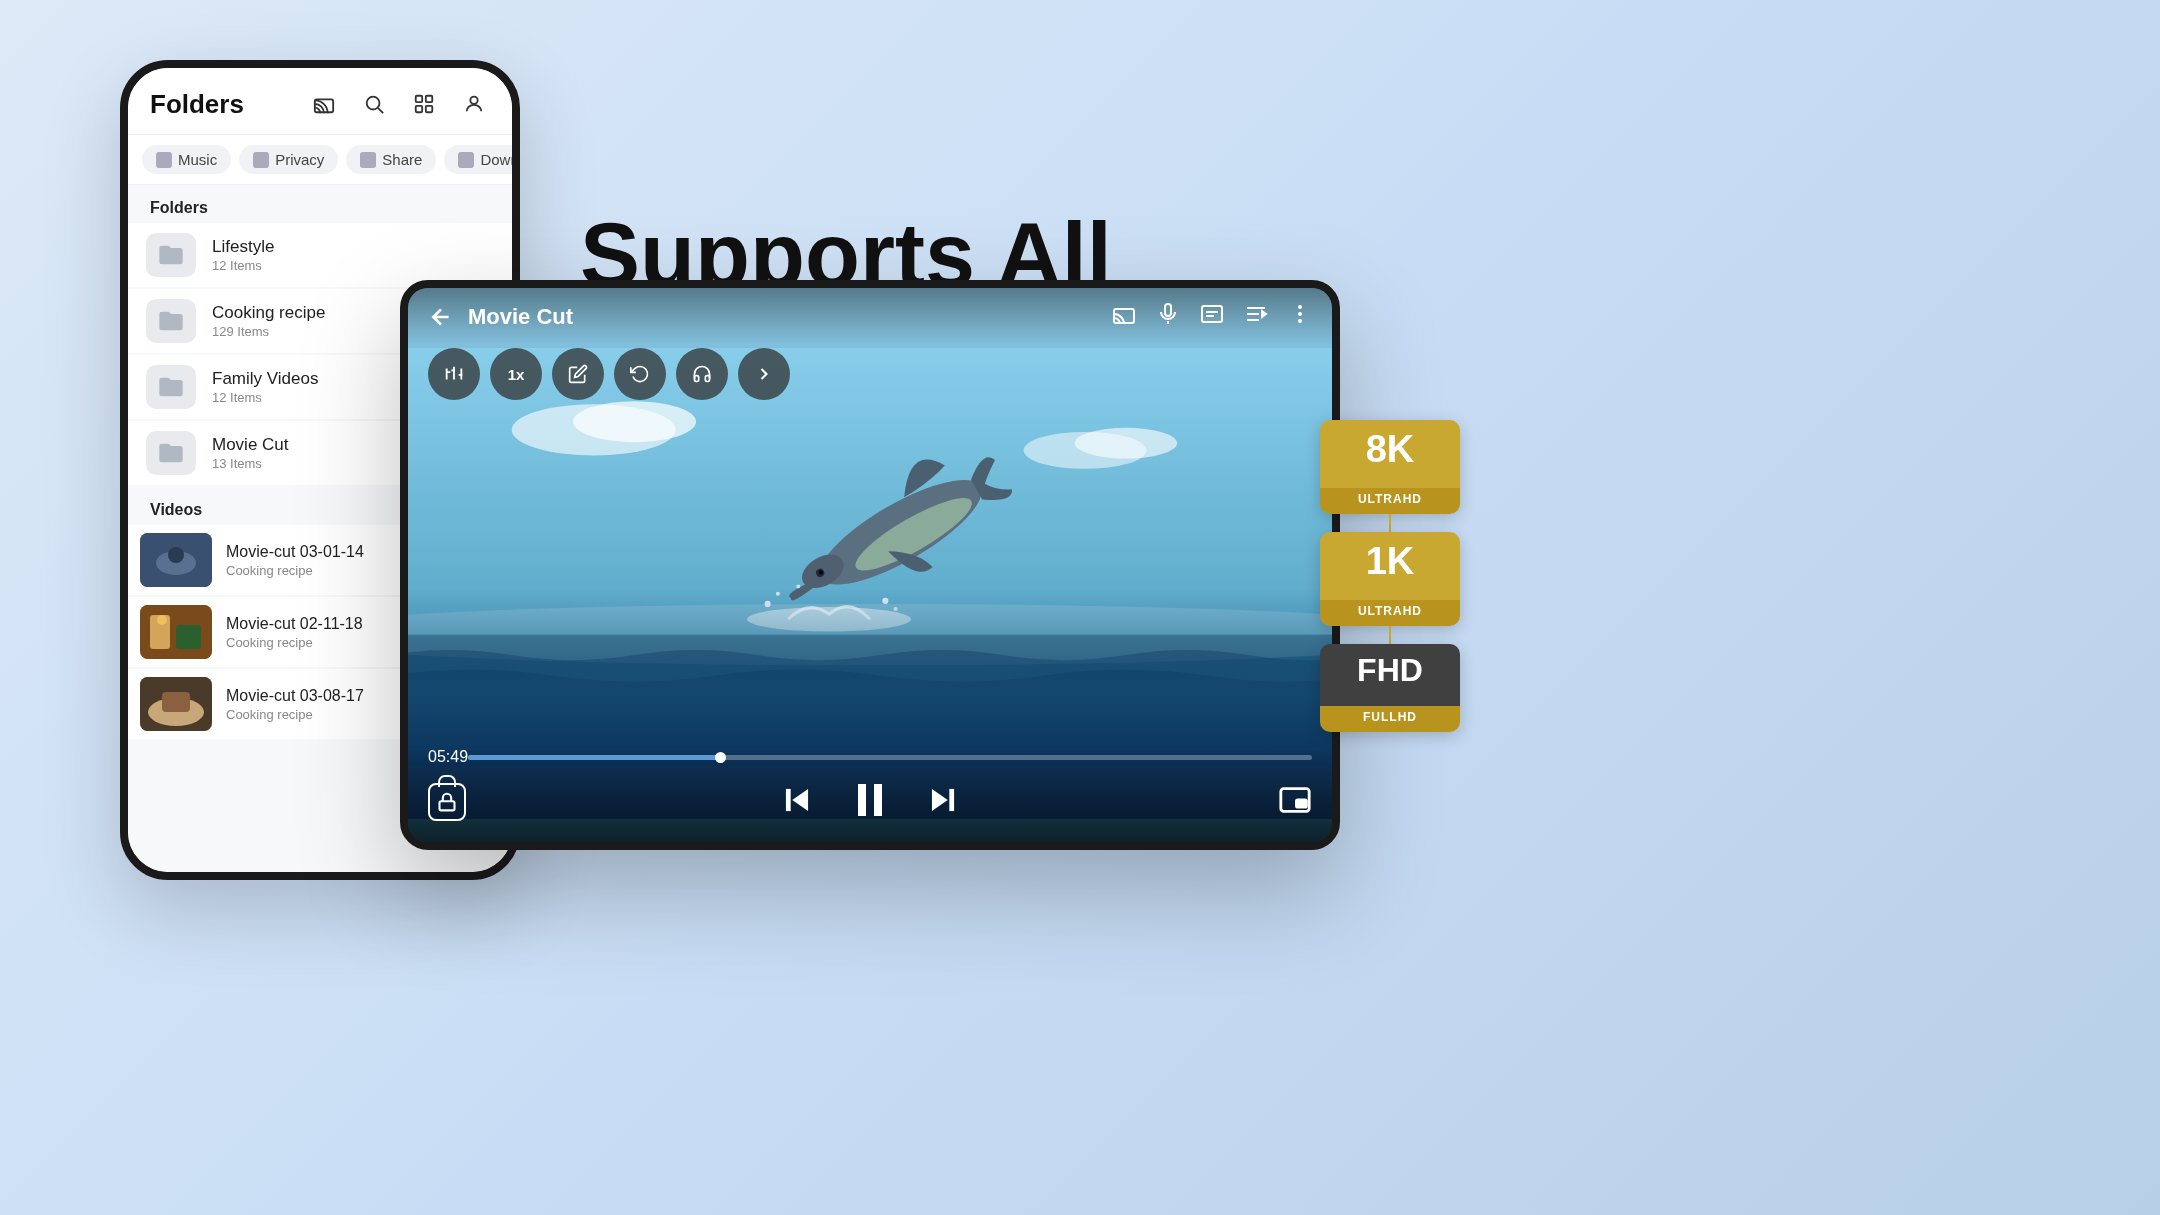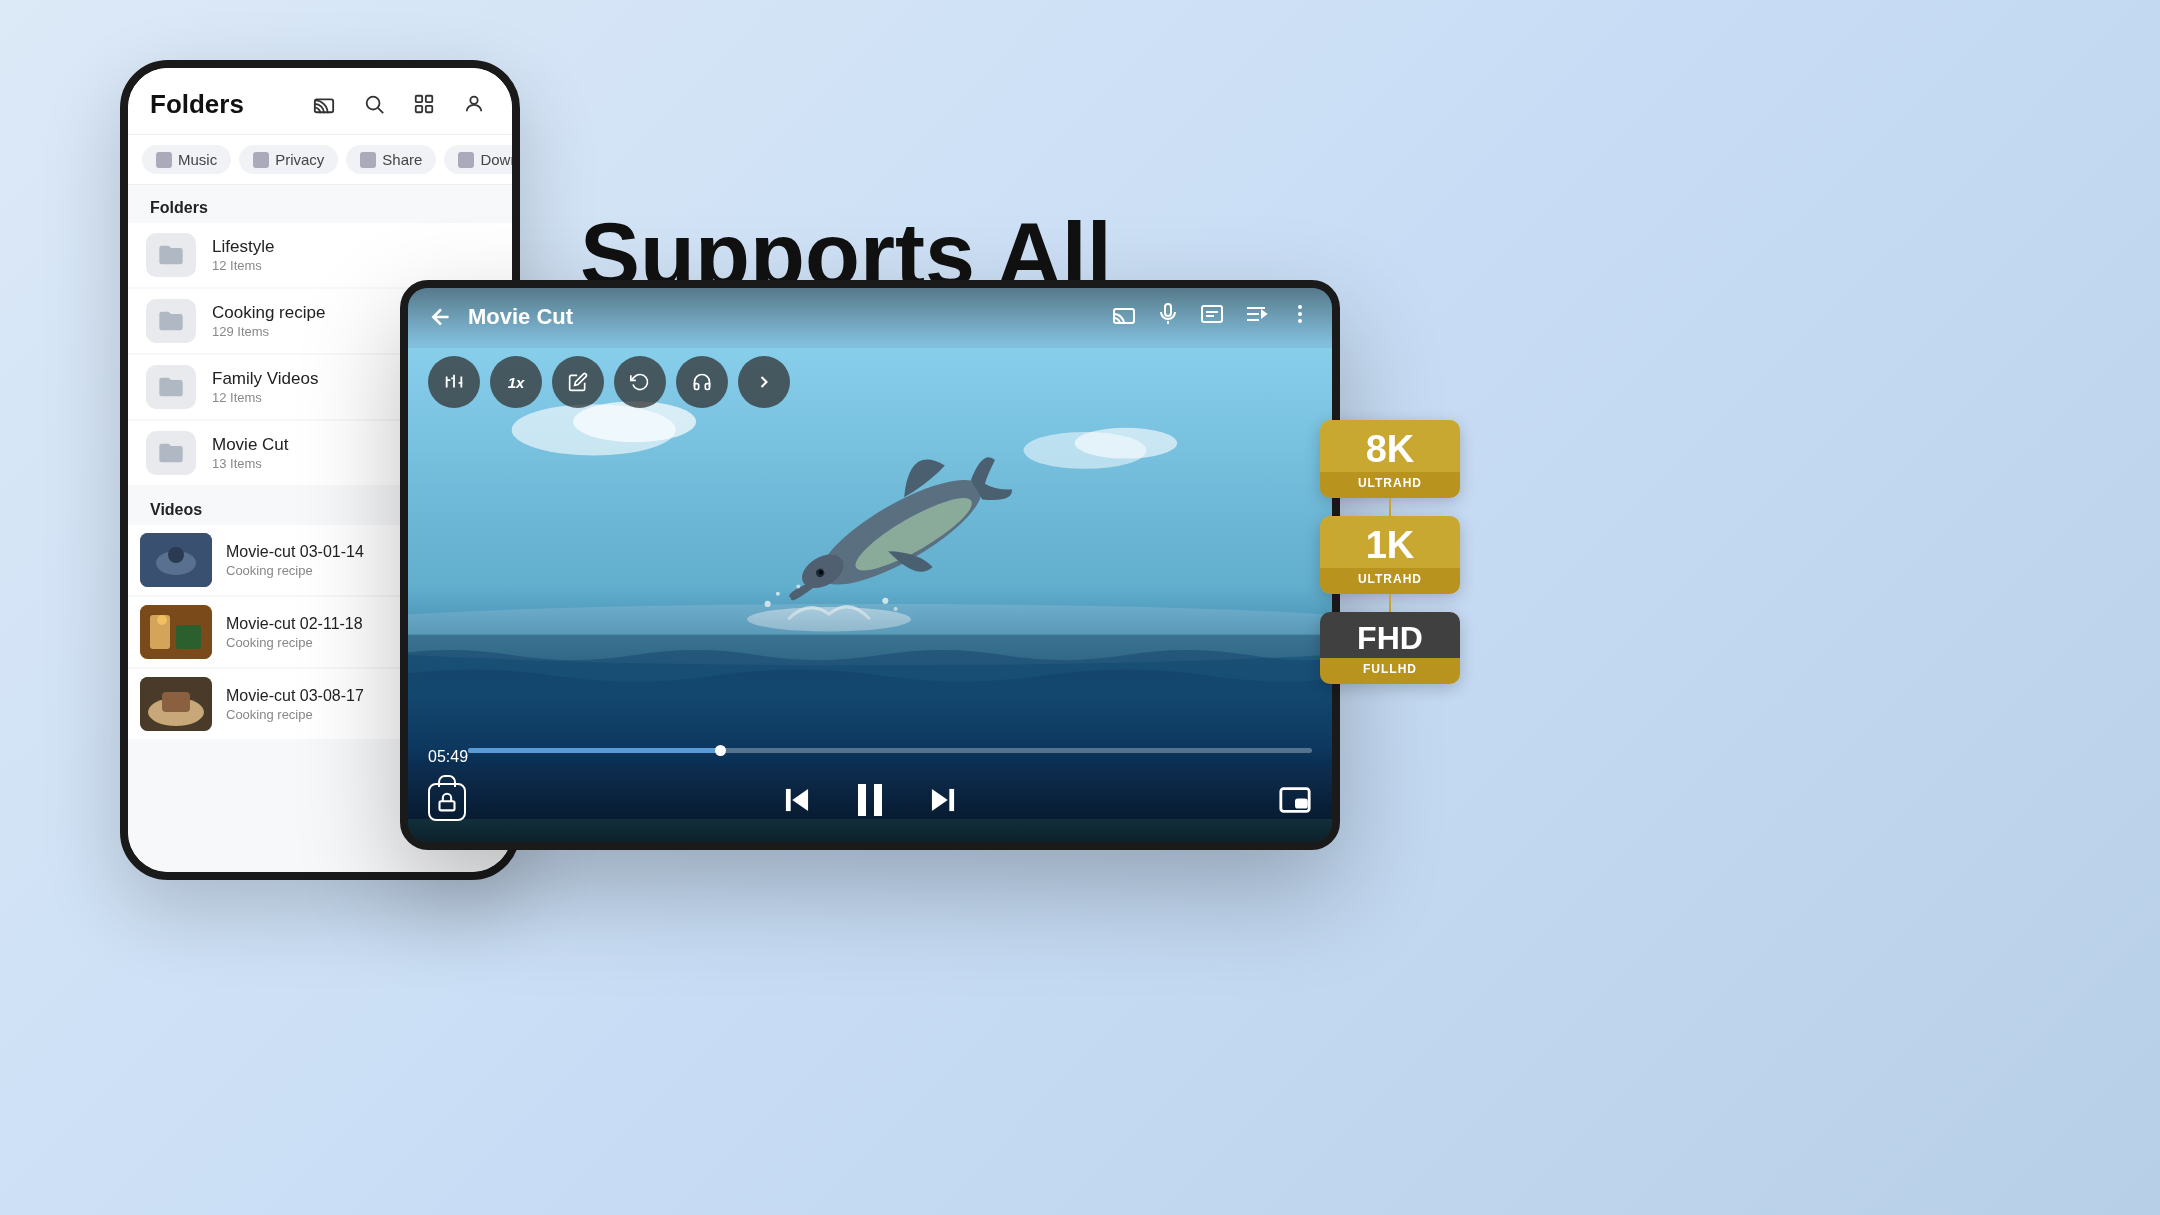--- a/index.html
+++ b/index.html
@@ -245,26 +245,25 @@
       align-items: center;
     }
     .player-top-icon {
       color: #fff;
       font-size: 20px;
     }
 
     
     .player-controls-top {
       position: absolute;
-      top: 68px;
+      top: 60px;
       left: 20px;
       display: flex;
       gap: 10px;
       z-index: 10;
-      font-style: italic;
     }
     .ctrl-circle {
       width: 52px;
       height: 52px;
       background: rgba(50,50,50,0.75);
       border-radius: 50%;
       display: flex;
       align-items: center;
       justify-content: center;
       color: #fff;
@@ -277,20 +276,21 @@
       position: absolute;
       bottom: 0;
       left: 0;
       right: 0;
       padding: 0 20px 14px;
       background: linear-gradient(to top, rgba(0,0,0,0.55) 0%, transparent 100%);
       z-index: 10;
     }
     .progress-row {
       display: flex;
+      align-items: center;
       margin-bottom: 10px;
     }
     .time-text {
       color: #fff;
       font-size: 16px;
       font-weight: 500;
       white-space: nowrap;
     }
     .progress-bar-track {
       flex: 1;
@@ -371,21 +371,21 @@
       gap: 10px;
       z-index: 20;
     }
     .res-badge {
       width: 140px;
       border-radius: 10px;
       overflow: hidden;
       box-shadow: 0 4px 16px rgba(0,0,0,0.2);
     }
     .res-badge-top {
-      padding: 10px 14px 4px;
+      padding: 10px 14px 20px;
       text-align: center;
     }
     .res-badge-num {
       font-size: 34px;
       font-weight: 900;
       color: #fff;
       line-height: 1;
     }
     .res-badge-bottom {
       padding: 4px 8px 8px;

